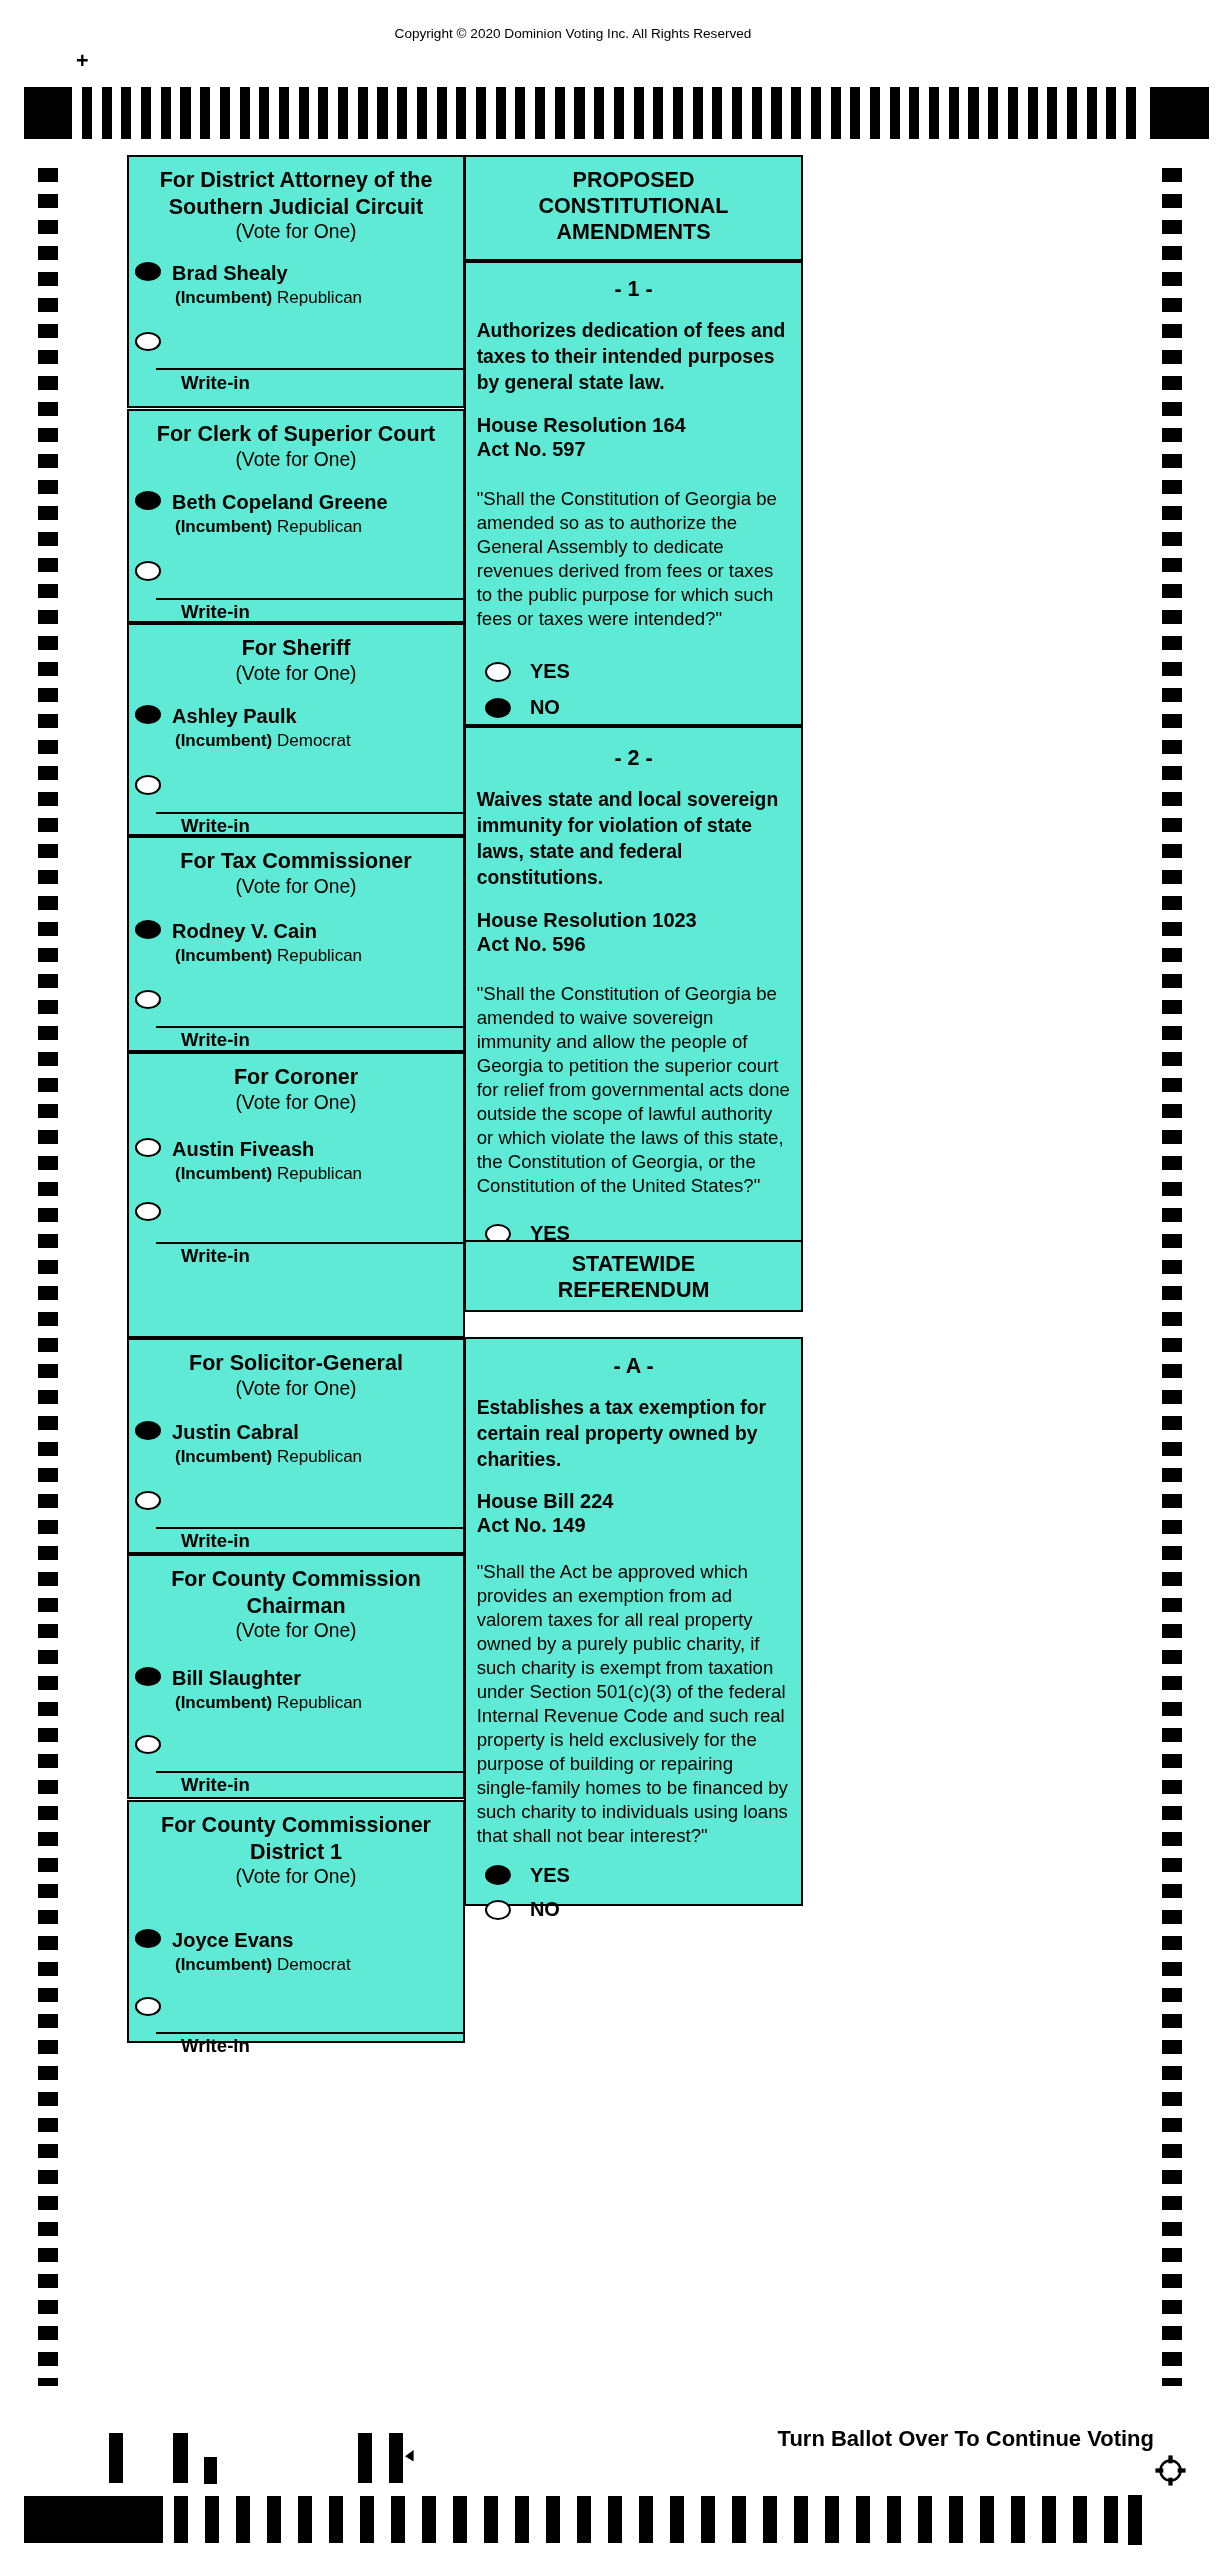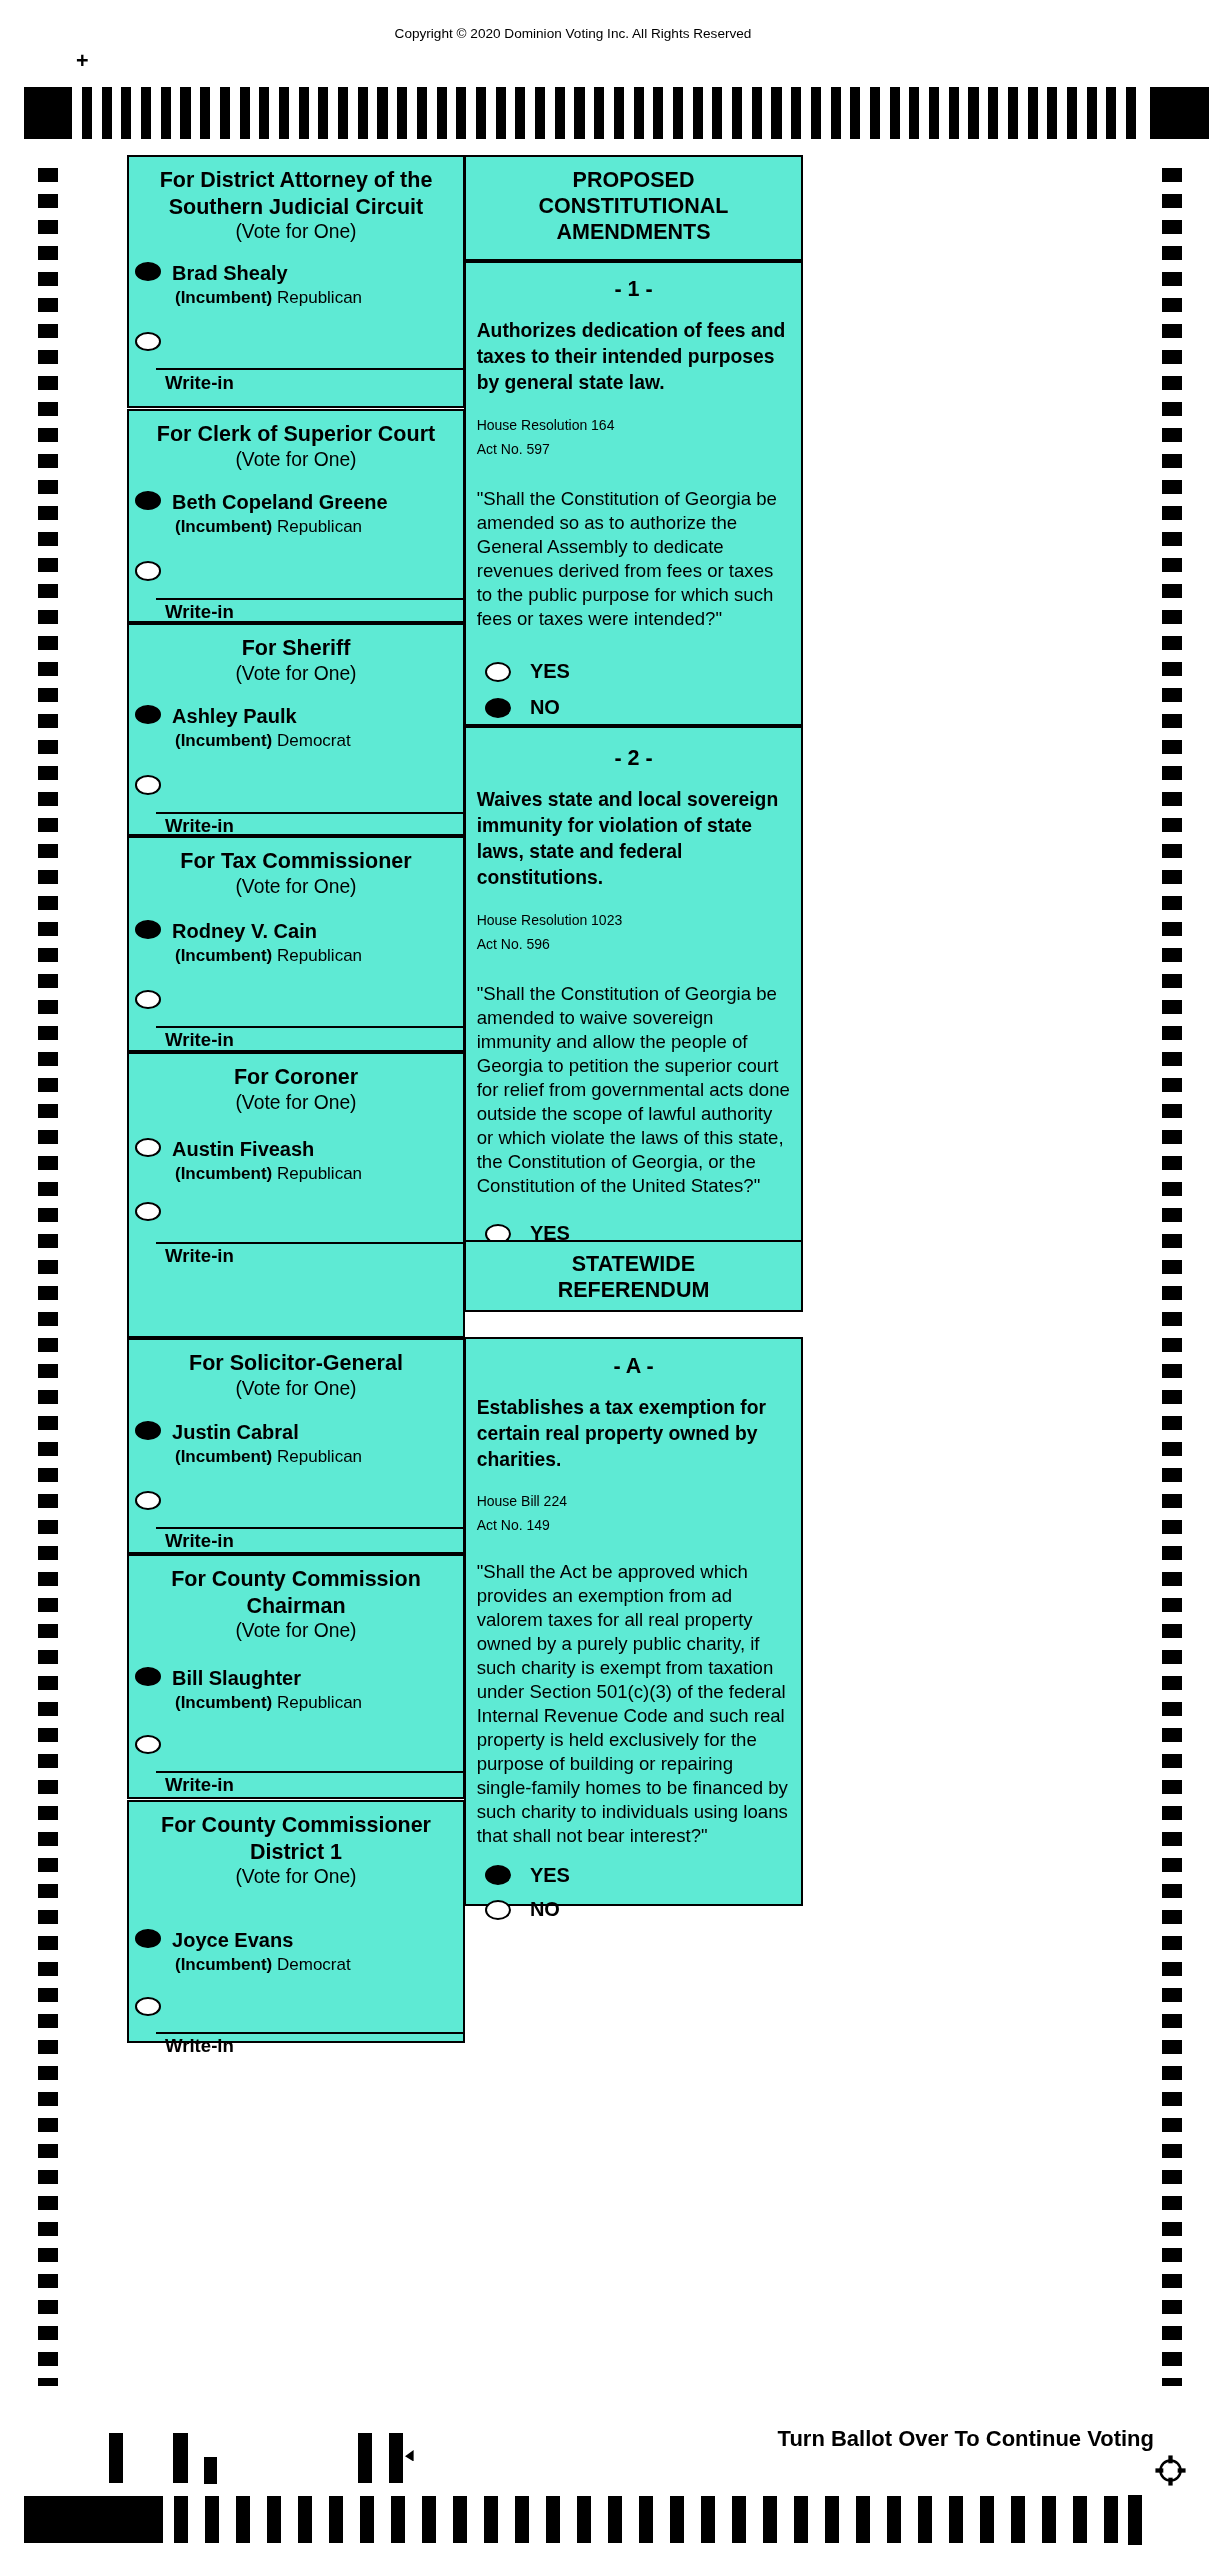--- a/index.html
+++ b/index.html
@@ -19,26 +19,26 @@
   .contest-title { font-weight:bold; font-size:21.5px; line-height:26.5px; text-align:center; margin-top:10px; }
   .vote-for { font-size:19.3px; line-height:24px; text-align:center; }
   .cand-row { display:flex; align-items:flex-start; margin-left:5.7px; }
   .oval { width:26px; height:19.3px; border:2.1px solid #000; border-radius:50%; flex:none; box-sizing:border-box; background:#fff; }
   .oval.filled { background:#000; }
   .cand-info { margin-left:11.4px; }
   .cand-name { font-size:20px; font-weight:bold; line-height:23px; }
   .cand-party { font-size:17px; line-height:21.5px; margin-top:2.1px; margin-left:2.9px; }
   .qualifier { font-weight:bold; }
   .writein-line { border-top:2.1px solid #000; margin-left:26.5px; }
-  .writein-label { font-size:18.6px; font-weight:bold; line-height:20px; margin-left:36px; margin-top:2.1px; }
+  .writein-label { font-size:18.6px; font-weight:bold; line-height:20px; margin-left:52px; margin-top:2.1px; }
   .measure-header { text-align:center; font-weight:bold; font-size:21.5px; line-height:26px; padding-top:10px; }
   .measure { padding:0 10.7px; }
   .measure-id { text-align:center; font-weight:bold; font-size:21.5px; line-height:26px; }
   .measure-summary { font-weight:bold; font-size:19.3px; line-height:26px; }
-  .measure-refs { font-size:14px; line-height:23.6px; }
+  .measure-refs { font-size:20px; line-height:23.6px;font-weight:bold; }
   .measure-question { font-size:18.6px; line-height:24px; }
   .choice-row { display:flex; align-items:center; margin-left:8.6px; }
   .choice-row .oval { width:26px; height:20px; }
   .choice-label { font-size:20px; font-weight:bold; margin-left:18.6px; }
   .turn-over { position:absolute; top:2426px; right:72px; font-size:22px; font-weight:bold; }
   .crosshair { position:absolute; left:1154px; top:2454px; }
   .minimark { position:absolute; left:405px; top:2450px; width:8.6px; height:11.4px; background:#000;
               clip-path:polygon(0 55%, 100% 0, 100% 100%); }
 </style>
 </head>

